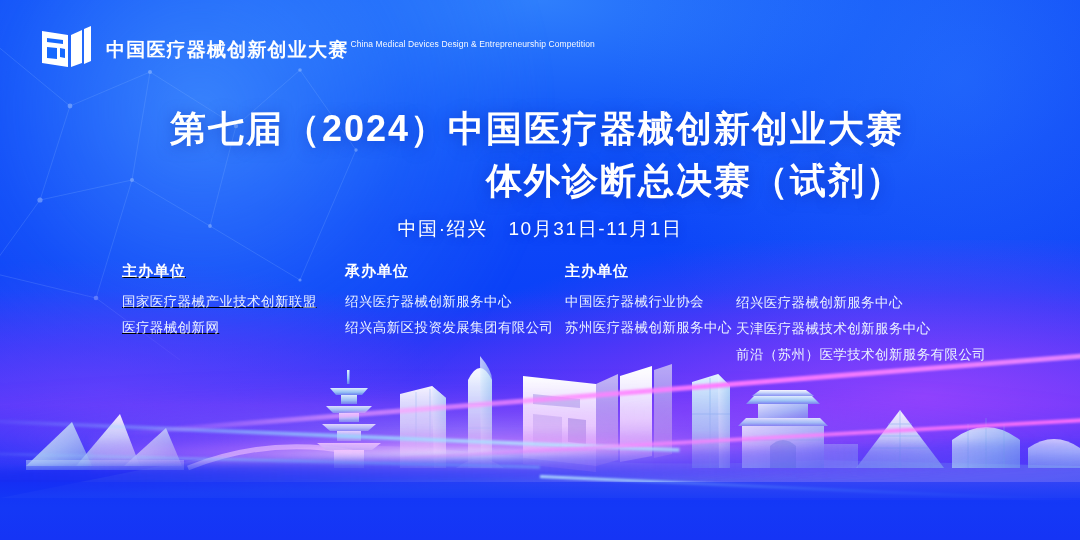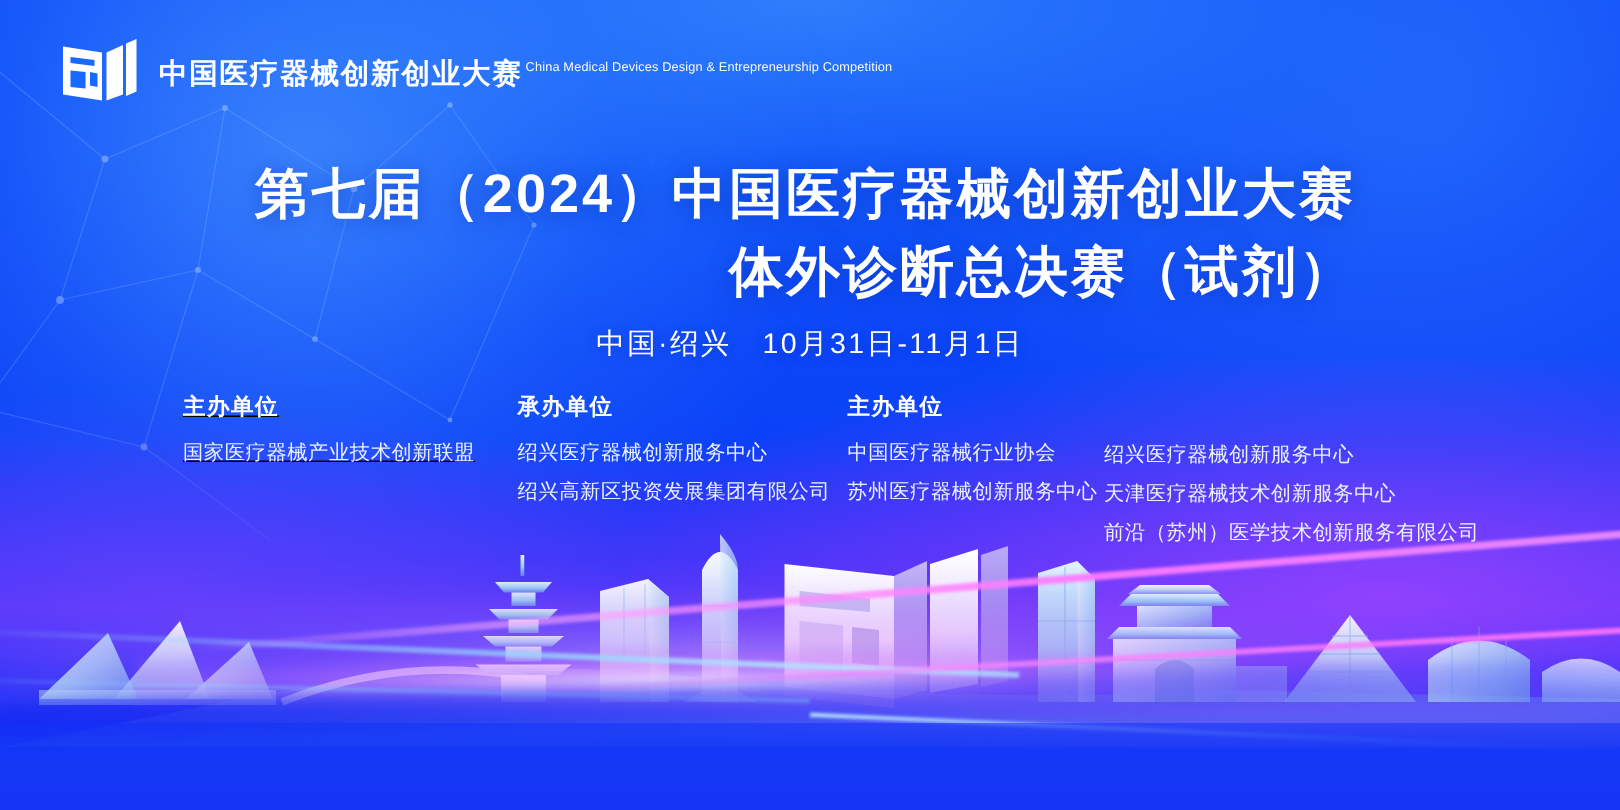--- a/index.html
+++ b/index.html
@@ -346,20 +346,21 @@
   <div class="titles">
     <div class="title-1">第七届（2024）中国医疗器械创新创业大赛</div>
     <div class="title-2">体外诊断总决赛（试剂）</div>
   </div>
   <div class="subtitle">中国·绍兴　10月31日-11月1日</div>
 
   <div class="orgs">
     <div class="org-col c1">
       <div class="org-head">主办单位</div>
       <div class="org-item">国家医疗器械产业技术创新联盟</div>
+      <div class="org-item">医疗器械创新网</div>
     </div>
 
     <div class="org-col c2">
       <div class="org-head">承办单位</div>
       <div class="org-item">绍兴医疗器械创新服务中心</div>
       <div class="org-item">绍兴高新区投资发展集团有限公司</div>
     </div>
 
     <div class="org-col c3">
       <div class="org-head">主办单位</div>

